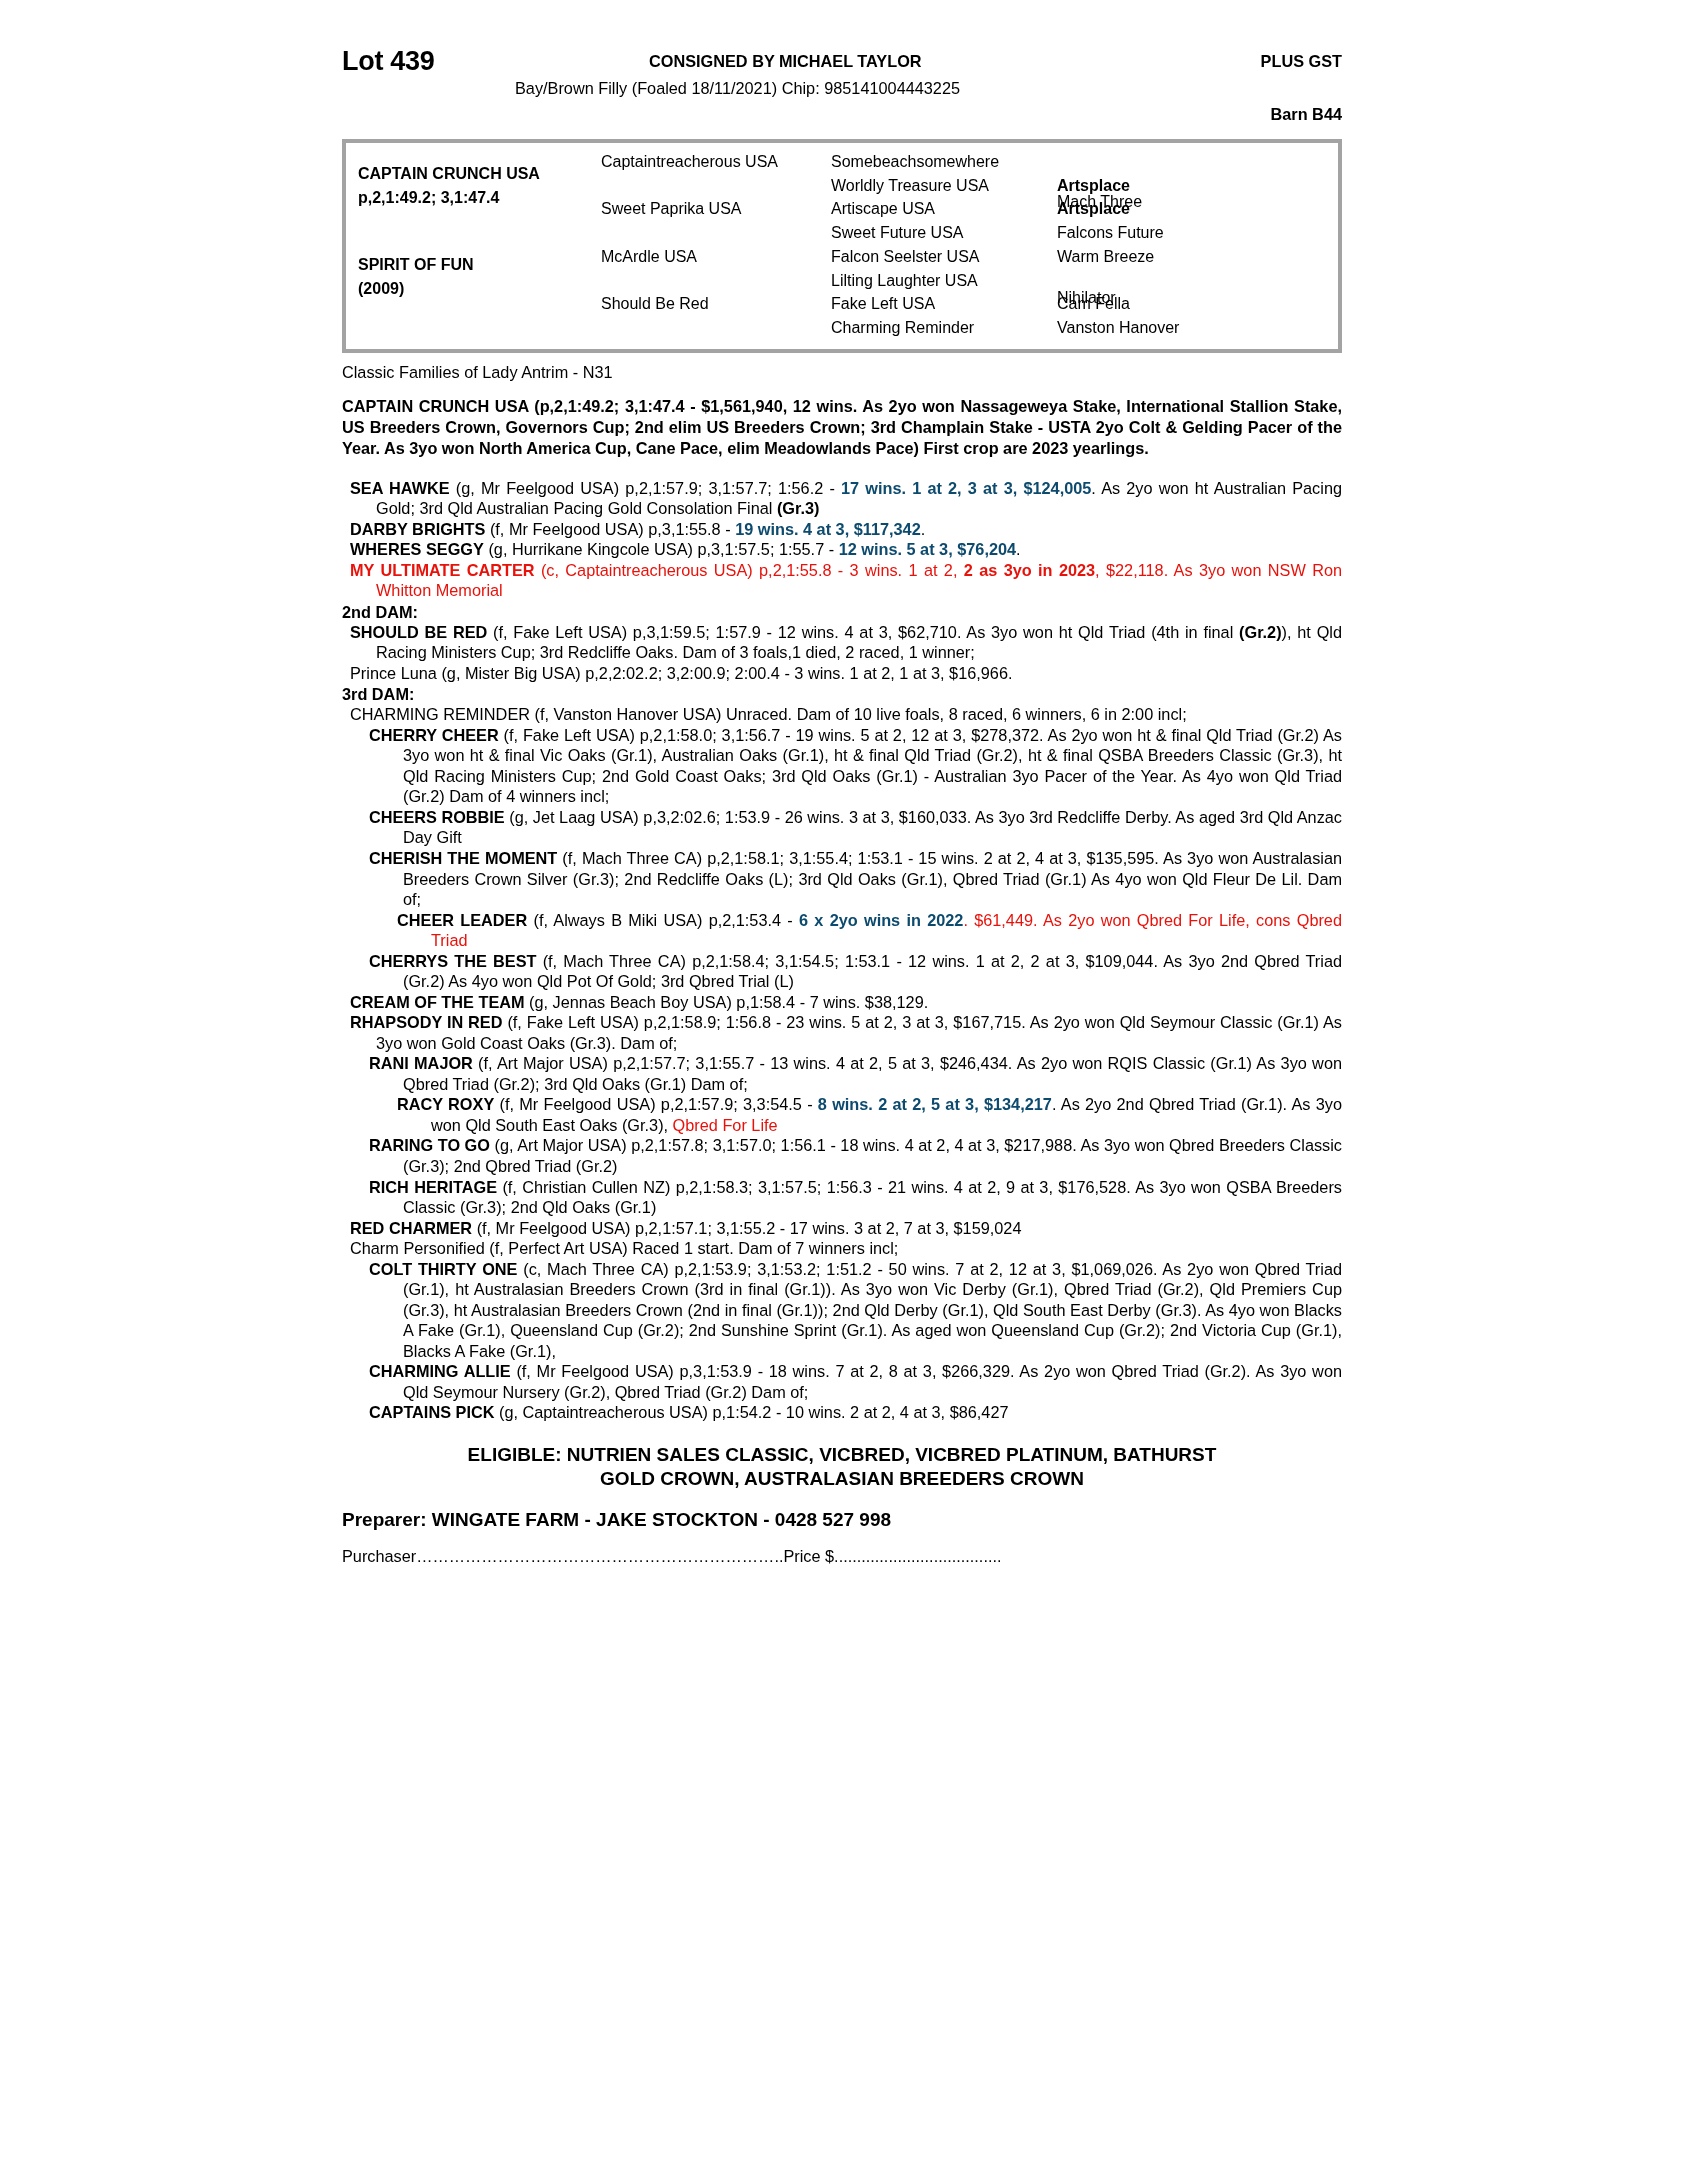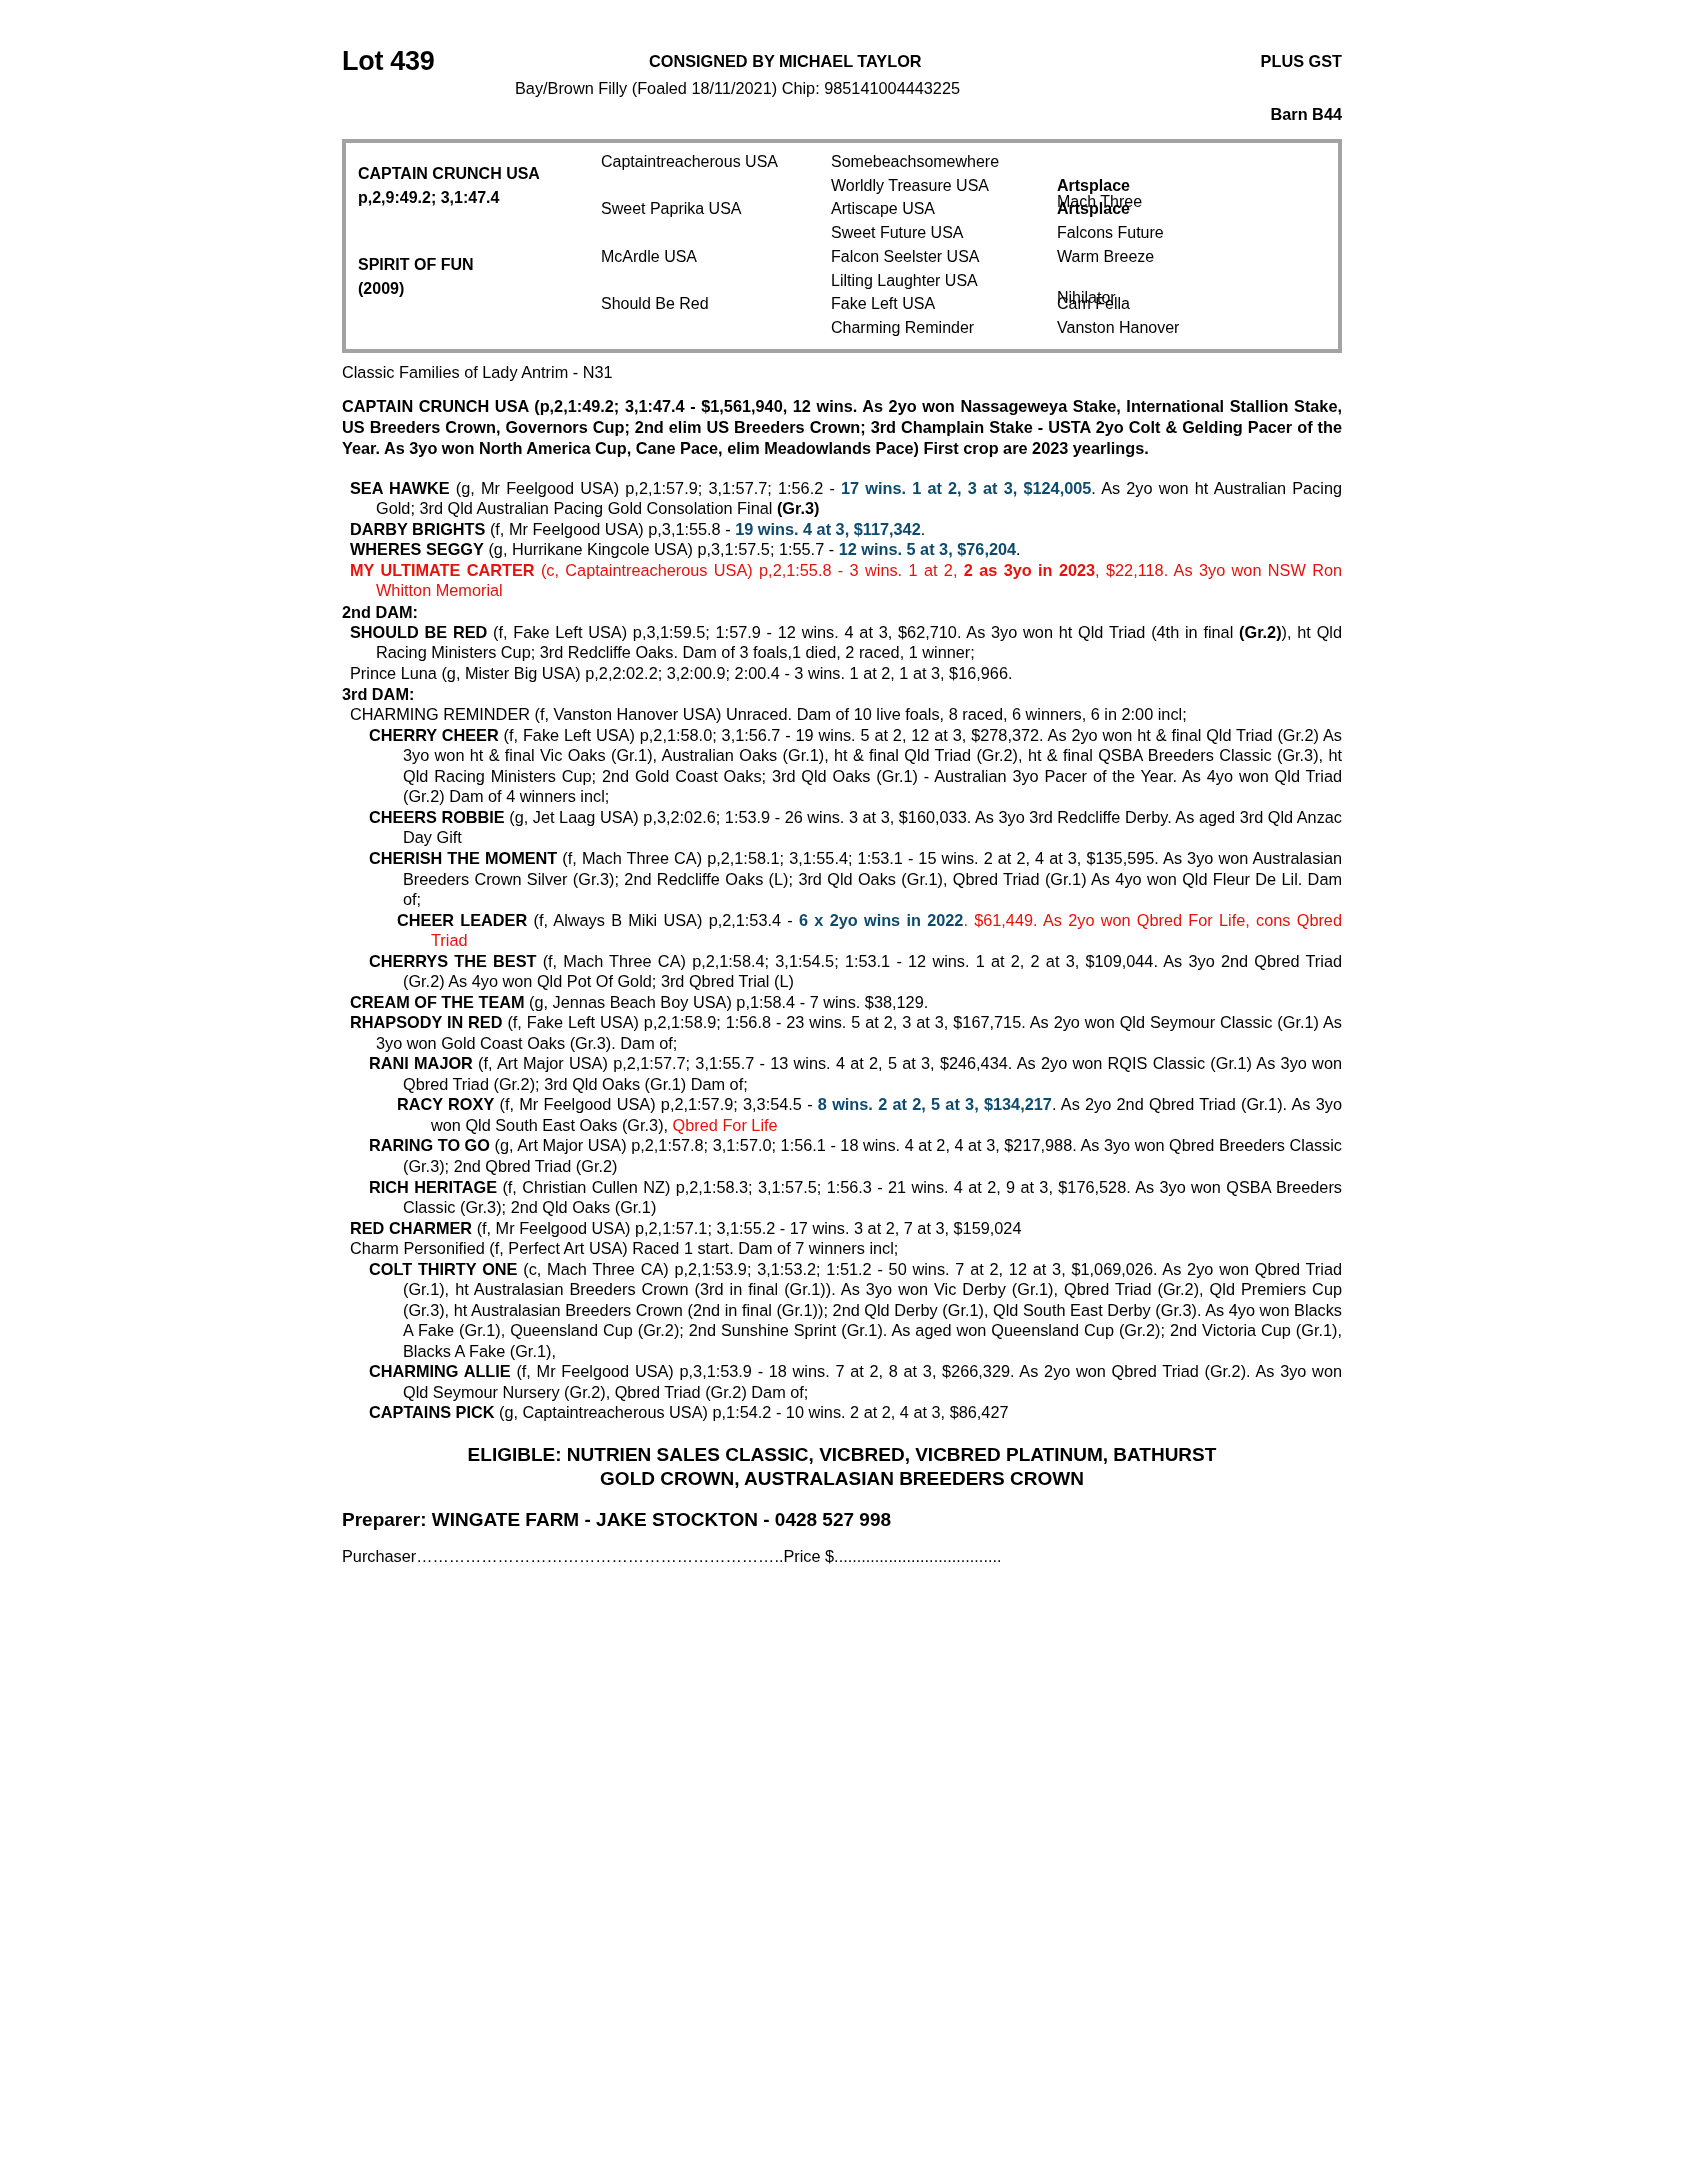--- a/index.html
+++ b/index.html
@@ -141,21 +141,21 @@
       <div class="lot">Lot 439</div>
       <div class="consigned">CONSIGNED BY MICHAEL TAYLOR</div>
       <div class="plusgst">PLUS GST</div>
       <div class="subtitle">Bay/Brown Filly (Foaled 18/11/2021) Chip: 985141004443225</div>
       <div class="barn">Barn B44</div>
     </div>
 
     <div class="ped">
       <div class="col1">
         <div class="r b" style="top:22px; left:0;">CAPTAIN CRUNCH USA</div>
-        <div class="r b" style="top:46px; left:0;">p,2,9:49.2; 3,1:47.4</div>
+        <div class="r b" style="top:46px; left:0;">p,2,1:49.2; 3,1:47.4</div>
         <div class="r b" style="top:113px; left:0;">SPIRIT OF FUN</div>
         <div class="r b" style="top:137px; left:0;">(2009)</div>
       </div>
       <div class="col2">
         <div class="r" style="top:10px; left:0;">Captaintreacherous USA</div>
         <div class="r" style="top:57px; left:0;">Sweet Paprika USA</div>
         <div class="r" style="top:105px; left:0;">McArdle USA</div>
         <div class="r" style="top:152px; left:0;">Should Be Red</div>
       </div>
       <div class="col3">

